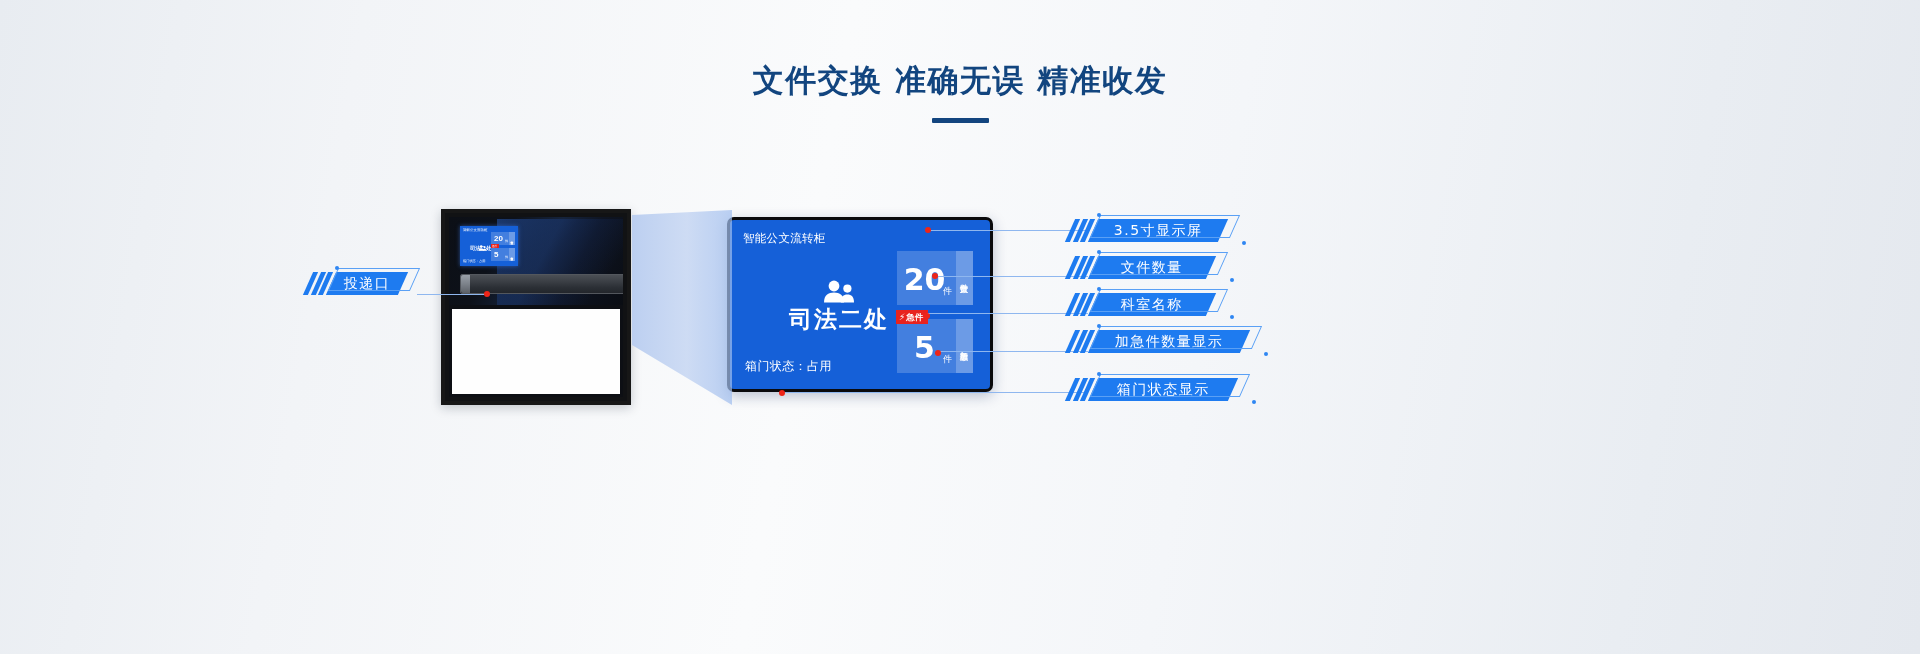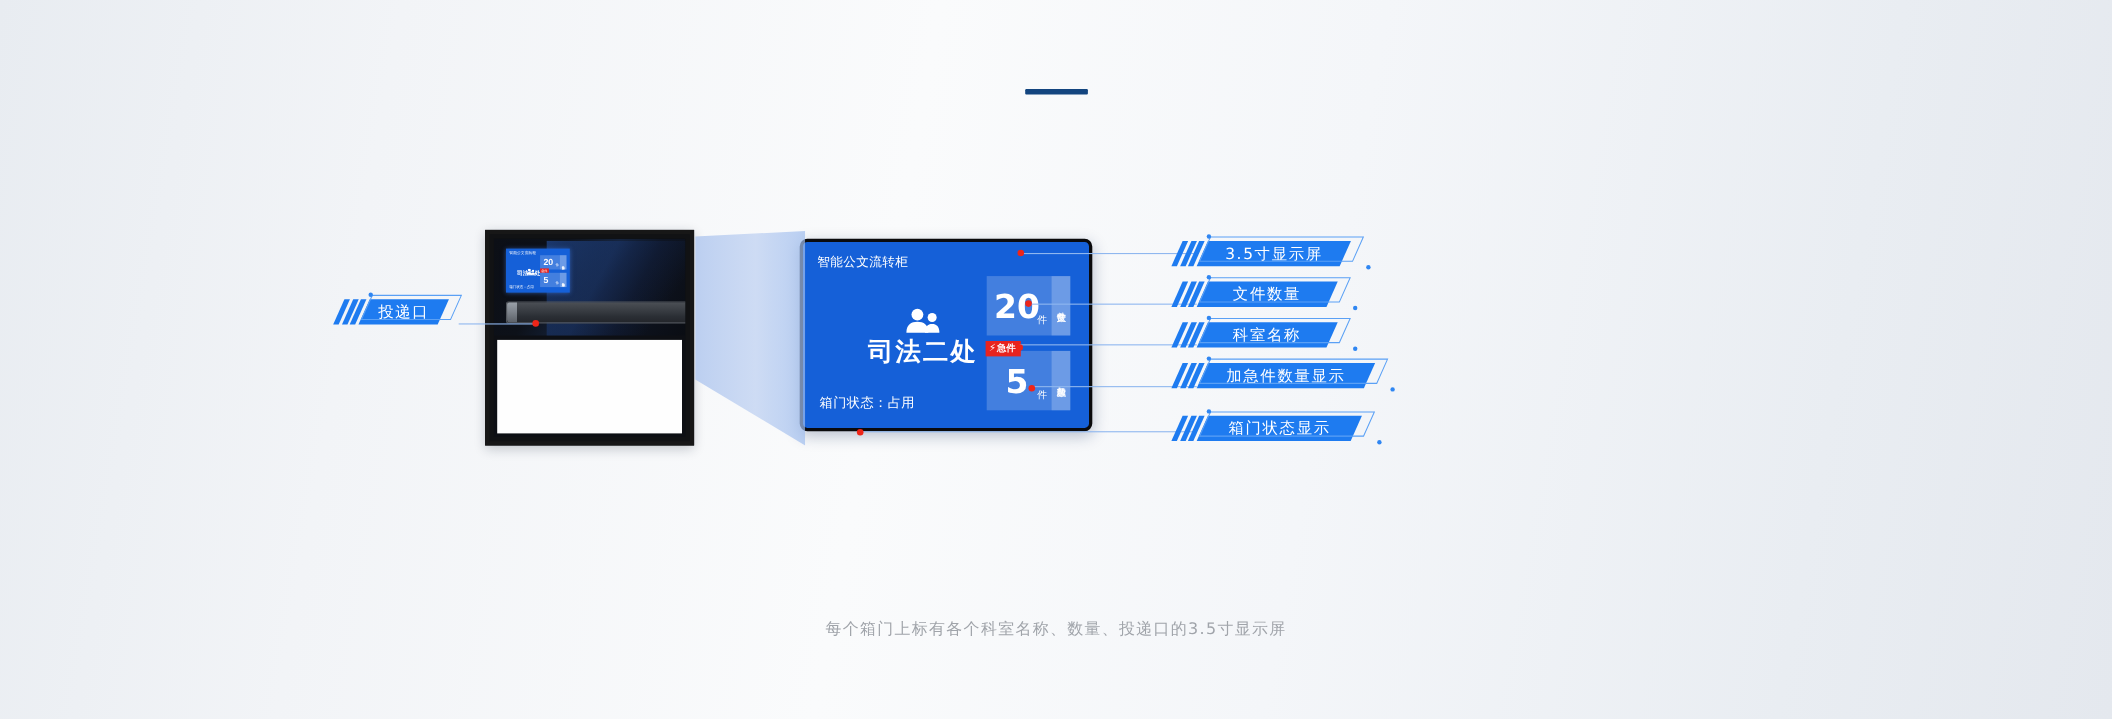--- a/index.html
+++ b/index.html
@@ -202,20 +202,21 @@
   }
 </style>
 </head>
 <body>
 
 <div class="bg-sheen"></div>
 
 <div class="stage">
 
   <div class="header">
+    <div class="title">文件交换 准确无误 精准收发</div>
     <div class="divider"></div>
   </div>
 
   <div class="beam">
     <svg width="100" height="205" viewBox="0 0 100 205" xmlns="http://www.w3.org/2000/svg">
       <defs>
         <linearGradient id="beamg" x1="0" y1="0" x2="1" y2="0">
           <linearGradient></linearGradient>
           <stop offset="0%" stop-color="#b9cdf0" stop-opacity="0.95"></stop>
           <stop offset="55%" stop-color="#c3d4f2" stop-opacity="0.80"></stop>
@@ -393,15 +394,14 @@
         <i></i>
       </div>
     <div class="cbody" style="width:140px;">
       <span>箱门状态显示</span>
     </div>
     <div class="coutline" style="left:25px; width:150px; top:-4px;"></div>
     <div class="cdot" style="left:27px; top:-6px;"></div>
     <div class="cdot" style="left:182px; top:22px;"></div>
   </div>
 
-  <div class="caption">每个箱门上标有各个科室名称、数量、投递口的3.5寸显示屏</div>
 
 </div>
 
 </body></html>

